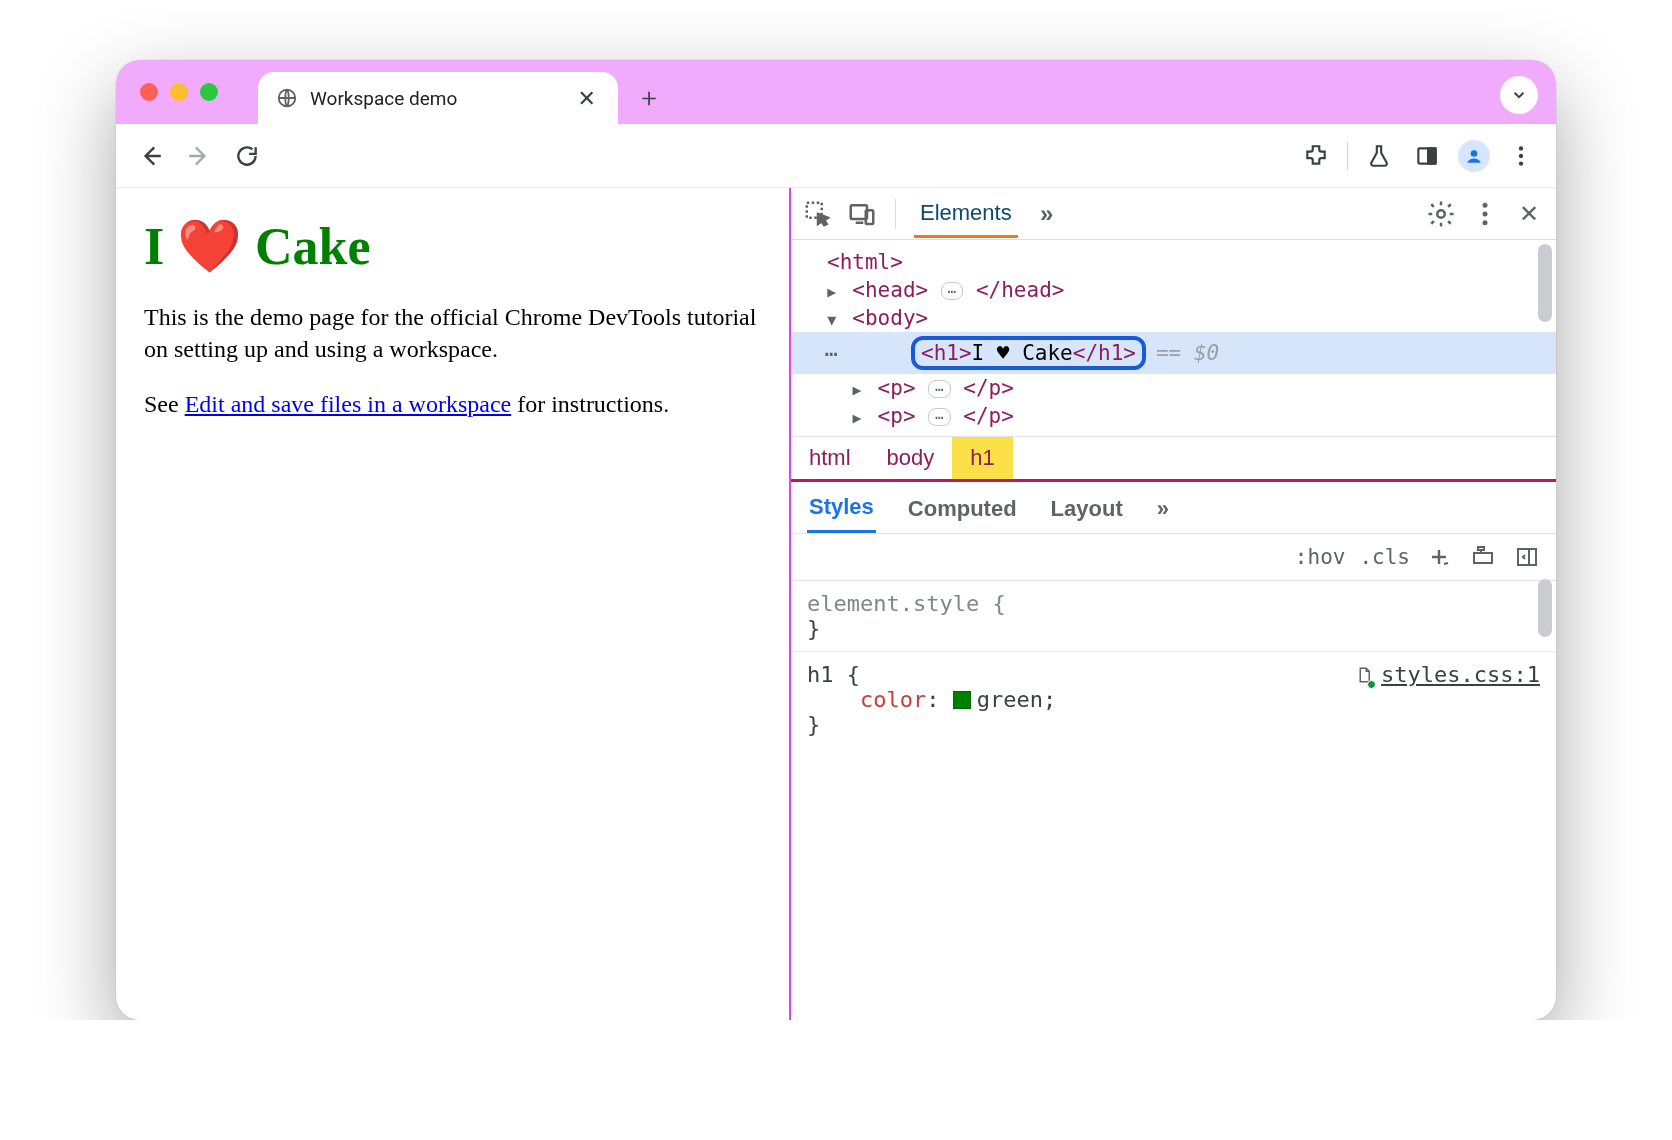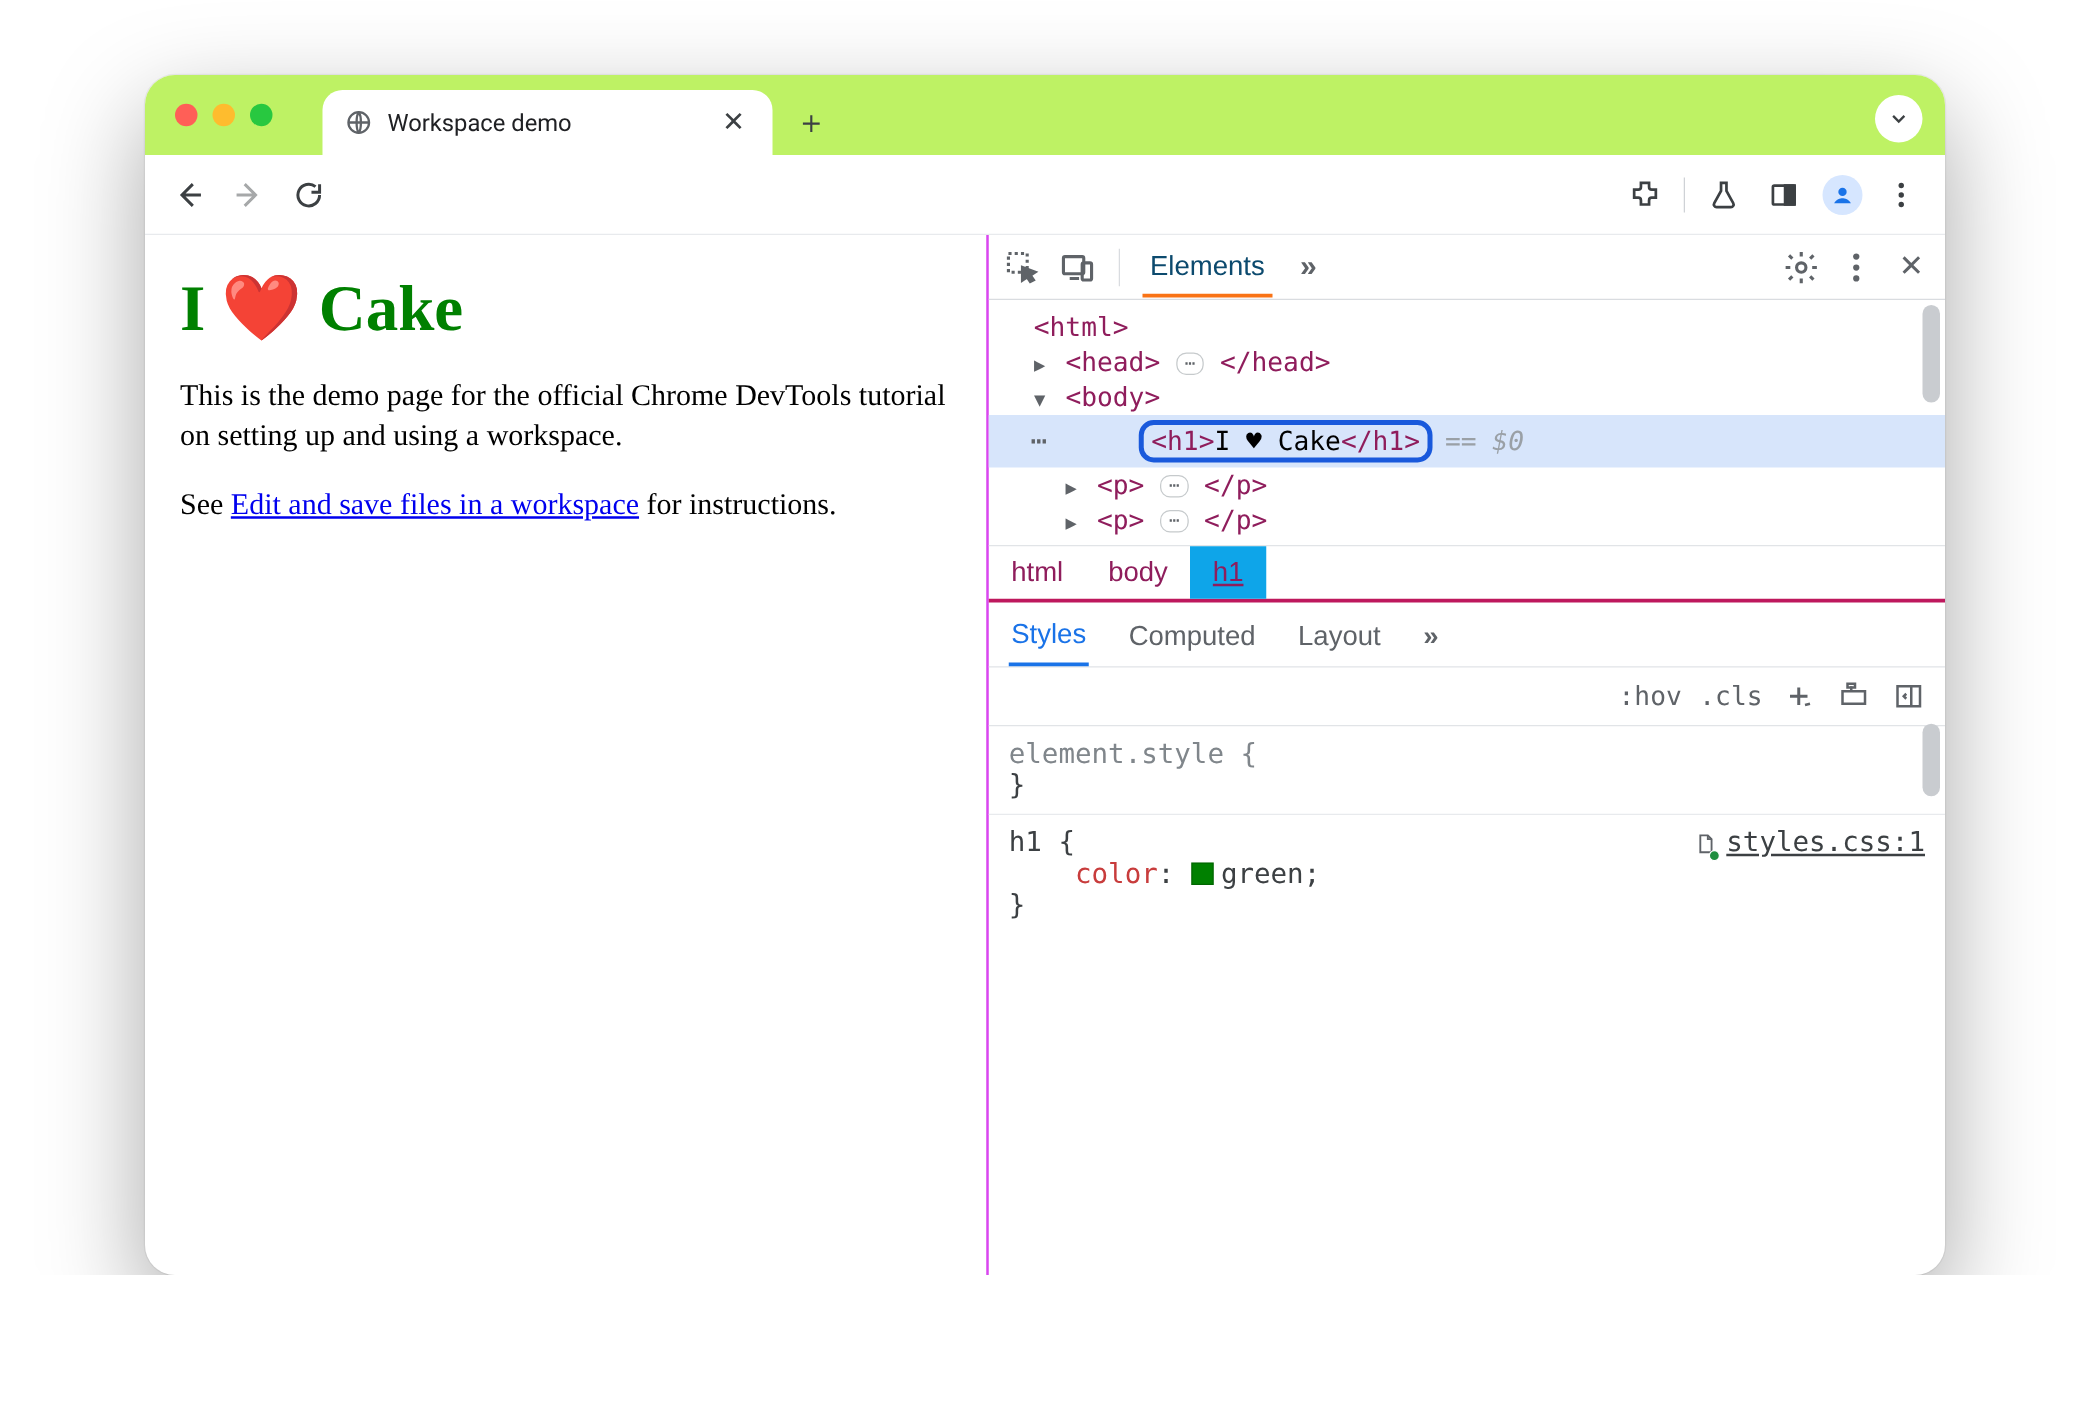--- a/index.html
+++ b/index.html
@@ -9,21 +9,21 @@
     display: flex; justify-content: center; align-items: flex-start;
   }
   .window {
     width: 1440px; height: 960px; margin: 60px auto 0;
     background: #fff; border-radius: 24px;
     box-shadow: 0 30px 80px rgba(0,0,0,0.35), 0 0 0 1px rgba(0,0,0,0.05);
     overflow: hidden; display: flex; flex-direction: column;
   }
   
   .titlebar {
-    height: 64px; background: #bef264; display: flex; align-items: flex-end;
+    height: 64px; background: #f0abfc; display: flex; align-items: flex-end;
     padding: 0 18px 0 24px; position: relative;
   }
   .traffic { display: flex; gap: 12px; align-items: center; align-self: center; }
   .dot { width: 18px; height: 18px; border-radius: 50%; }
   .dot.red { background: #ff5f57; } .dot.yel { background: #febc2e; } .dot.grn { background: #28c840; }
   .tab {
     margin-left: 40px; height: 52px; background: #fff; border-radius: 16px 16px 0 0;
     display: flex; align-items: center; padding: 0 18px; gap: 12px;
     min-width: 360px; position: relative;
   }
@@ -91,26 +91,26 @@
     border: 4px solid #1959dc; border-radius: 12px; padding: 1px 6px;
     display:inline-block; margin-left: 60px;
   }
   .dom .dots { color:#5f6368; font-size:22px; margin-right: 0px; width:40px; display:inline-block; text-align:center;}
   .dom .eq0 { color:#9aa0a6; font-style: italic; margin-left: 10px; }
   .crumbs {
     border-top:1px solid #e1e4e7; border-bottom:3px solid #be185d;
     display:flex; font-size: 22px;
   }
   .crumbs span { padding: 8px 18px; color:#8f1d5c; }
-  .crumbs span.sel { background:#0ea5e9;text-decoration:underline; }
+  .crumbs span.sel { background:#fde047; }
   .style-tabs {
     display:flex; align-items:center; gap: 30px; padding: 0 16px;
     border-bottom:1px solid #e1e4e7; font-size: 22px; color:#5f6368;
   }
-  .style-tabs .st { padding: 12px 2px 10px; }
+  .style-tabs .st { padding: 12px 2px 10px; font-weight: bold; }
   .style-tabs .st.active { color:#1a73e8; border-bottom:3px solid #1a73e8; }
   .style-tools {
     display:flex; align-items:center; gap: 14px; padding: 8px 14px;
     font-family: Menlo, Consolas, monospace; font-size: 21px; color:#5f6368;
     border-bottom:1px solid #e1e4e7;
   }
   .filterbox {
     width: 220px; height: 36px; border:1px solid #c4c7cb; border-radius:4px;
     padding: 0 10px; display:flex; align-items:center; color:#9aa0a6;
   }

